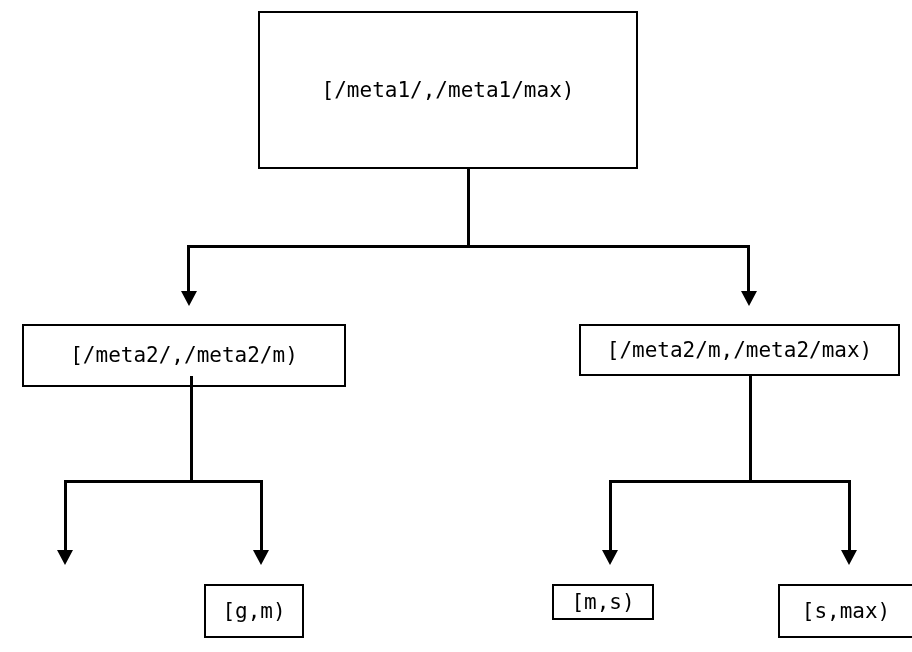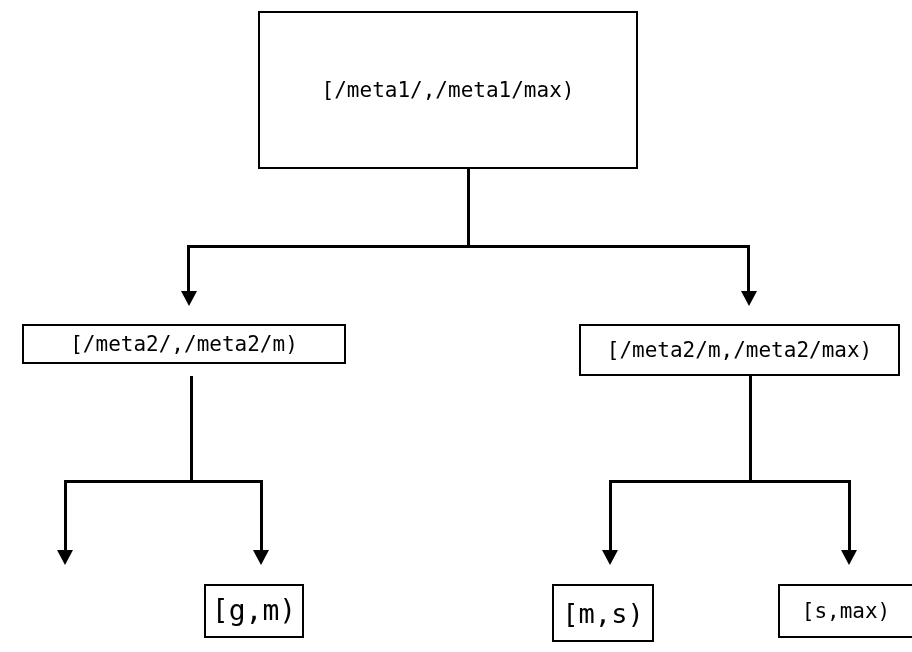--- a/index.html
+++ b/index.html
@@ -41,21 +41,21 @@
     top: 11px;
     width: 380px;
     height: 158px;
     font-size: 21px;
   }
   
   #node-left-branch {
     left: 22px;
     top: 324px;
     width: 324px;
-    height: 40px;
+    height: 63px;
     font-size: 21px;
   }
   #node-right-branch {
     left: 579px;
     top: 324px;
     width: 321px;
     height: 52px;
     font-size: 21px;
   }
   
@@ -64,28 +64,28 @@
     top: 584px;
     width: 100px;
     height: 54px;
     font-size: 21px;
   }
   #node-leaf-gm {
     left: 204px;
     top: 584px;
     width: 100px;
     height: 54px;
-    font-size: 28px;
+    font-size: 21px;
   }
   #node-leaf-ms {
     left: 552px;
     top: 584px;
     width: 102px;
-    height: 58px;
-    font-size: 27px;
+    height: 36px;
+    font-size: 21px;
   }
   #node-leaf-smax {
     left: 778px;
     top: 584px;
     width: 136px;
     height: 54px;
     font-size: 21px;
   }
   
   .edge-v {

